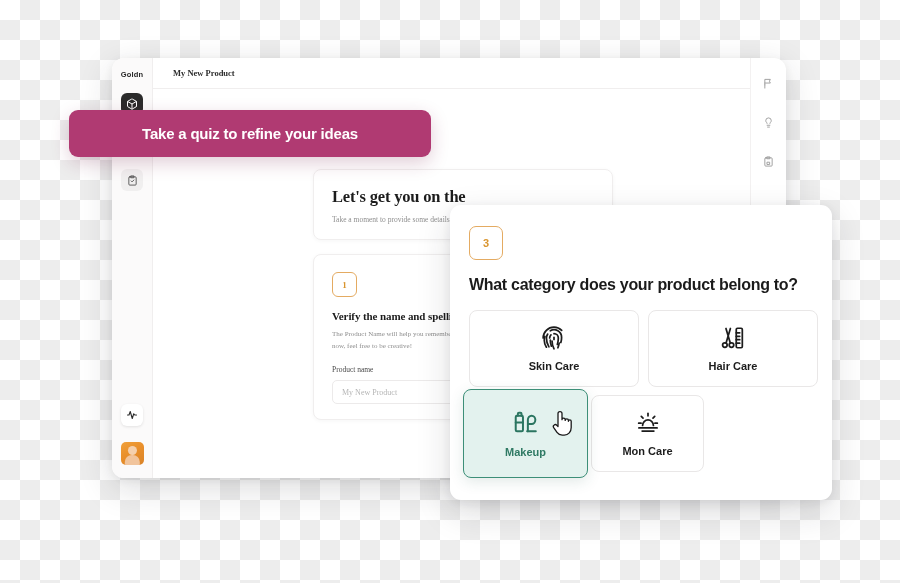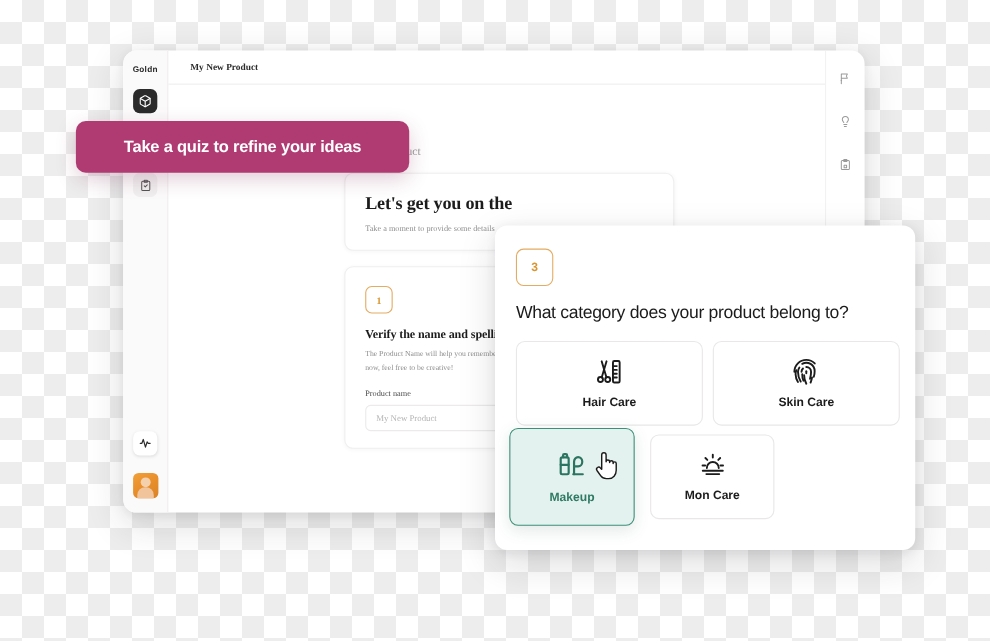--- a/index.html
+++ b/index.html
@@ -21,21 +21,21 @@
       linear-gradient(45deg, #ededed 25%, transparent 25%, transparent 75%, #ededed 75%),
       linear-gradient(45deg, #ededed 25%, transparent 25%, transparent 75%, #ededed 75%);
     background-size: 40px 40px;
     background-position: 0 0, 20px 20px;
   }
 
   
   .app-window {
     position: absolute;
     left: 112px;
-    top: 46px;
+    top: 58px;
     width: 674px;
     height: 420px;
     background: #ffffff;
     border-radius: 12px;
     box-shadow: 0 10px 34px rgba(40,40,45,0.16), 0 2px 8px rgba(40,40,45,0.07);
     overflow: hidden;
     display: flex;
   }
 
   
@@ -173,21 +173,21 @@
     border-left: 1px solid #f3f1f1;
     padding-top: 14px;
     display: flex; flex-direction: column; align-items: center;
   }
   .right-rail .rail-btn { color: #9a9a9a; margin-bottom: 17px; }
 
   
   .quiz-pill {
     position: absolute;
     left: 69px; top: 110px;
-    width: 303px; height: 47px;
+    width: 362px; height: 47px;
     background: #b03a72;
     border-radius: 9px;
     display: flex; align-items: center; justify-content: center;
     box-shadow: 0 6px 18px rgba(120,30,75,.22);
   }
   .quiz-pill span {
     color: #ffffff;
     font-size: 15px;
     font-weight: 700;
     letter-spacing: -.2px;
@@ -198,21 +198,21 @@
     position: absolute;
     left: 450px; top: 205px;
     width: 382px; height: 295px;
     background: #ffffff;
     border-radius: 11px;
     box-shadow: 0 12px 34px rgba(35,35,40,.15), 0 2px 10px rgba(35,35,40,.07);
     padding: 21px 20px 0 19px;
   }
   .quiz-card .step-badge { width: 34px; height: 34px; font-size: 11px; border-radius: 7px; margin-bottom: 16px; }
   .quiz-question {
-    font-size: 16px; font-weight: 400; color: #1b1b1b;
+    font-size: 16px; font-weight: 700; color: #1b1b1b;
     letter-spacing: -.3px; margin-bottom: 16px;
   }
 
   .options {
     display: grid;
     grid-template-columns: 170px 170px;
     grid-auto-rows: 77px;
     gap: 8px 9px;
   }
   .option {
@@ -235,21 +235,21 @@
 
   
   .options-row2 {
     display: grid;
     grid-template-columns: 113px 113px 113px;
     grid-auto-rows: 77px;
     gap: 0 9px;
     margin-top: 8px;
   }
   .option.raised {
-    width: 114px;
+    width: 125px;
     height: 89px;
     margin: -6px -6px 0 -6px;
     z-index: 3;
     box-shadow: 0 4px 14px rgba(40,90,75,.13);
   }
 
   
   .hand-cursor {
     position: absolute;
     right: 12px; top: 18px;
@@ -348,51 +348,51 @@
 
   <div class="quiz-pill">
     <span>Take a quiz to refine your ideas</span>
   </div>
 
   <div class="quiz-card">
     <div class="step-badge">3</div>
     <div class="quiz-question">What category does your product belong to?</div>
 
     <div class="options">
-
-      <div class="option">
-        <span class="opt-icon">
-          <svg width="26" height="26" viewBox="0 0 24 24" fill="none" stroke="currentColor" stroke-width="1.6" stroke-linecap="round" stroke-linejoin="round">
-            <circle cx="4.5" cy="18.5" r="2.1"></circle>
-            <circle cx="10.6" cy="18.5" r="2.1"></circle>
-            <path d="M9.6 3.2 5.6 16.6M5.5 3.2l4 13.4"></path>
-            <rect x="15" y="3" width="5.6" height="18" rx="1.1"></rect>
-            <path d="M15 7.2h3.2M15 10.4h3.2M15 13.6h3.2M15 16.8h3.2"></path>
-          </svg>
-        </span>
-        <span class="opt-label">Hair Care</span>
-      </div>
 
       <div class="option">
         <span class="opt-icon">
           <svg width="26" height="26" viewBox="0 0 24 24" fill="none" stroke="currentColor" stroke-width="1.6" stroke-linecap="round" stroke-linejoin="round">
             <path d="M2 12C2 6.5 6.5 2 12 2a9.9 9.9 0 0 1 7.1 3"></path>
             <path d="M5 20.5A12.3 12.3 0 0 1 3 14c0-1.2.2-2.3.6-3.4"></path>
             <path d="M12 22a15 15 0 0 1-1.8-7.2"></path>
             <path d="M8.6 5.3A7 7 0 0 1 19 11.5c0 1.6-.2 3.2-.7 4.7"></path>
             <path d="M6.2 8.4A7 7 0 0 0 5 12c0 3 .8 5.8 2.3 8.2"></path>
             <path d="M15.6 21a22 22 0 0 0 1.2-4.2"></path>
             <path d="M12 8a4 4 0 0 1 4 4c0 2-.3 4-.9 5.9"></path>
             <path d="M8 12a4 4 0 0 1 1.2-2.8"></path>
             <path d="M9.6 19.5A14 14 0 0 1 8.6 14"></path>
             <path d="M12 11.5v1.8"></path>
           </svg>
         </span>
         <span class="opt-label">Skin Care</span>
       </div>
+
+      <div class="option">
+        <span class="opt-icon">
+          <svg width="26" height="26" viewBox="0 0 24 24" fill="none" stroke="currentColor" stroke-width="1.6" stroke-linecap="round" stroke-linejoin="round">
+            <circle cx="4.5" cy="18.5" r="2.1"></circle>
+            <circle cx="10.6" cy="18.5" r="2.1"></circle>
+            <path d="M9.6 3.2 5.6 16.6M5.5 3.2l4 13.4"></path>
+            <rect x="15" y="3" width="5.6" height="18" rx="1.1"></rect>
+            <path d="M15 7.2h3.2M15 10.4h3.2M15 13.6h3.2M15 16.8h3.2"></path>
+          </svg>
+        </span>
+        <span class="opt-label">Hair Care</span>
+      </div>
     </div>
 
     <div class="options-row2">
 
 
       <div class="option selected raised">
         <span class="opt-icon">
           <svg width="28" height="28" viewBox="0 0 24 24" fill="none" stroke="currentColor" stroke-width="1.7" stroke-linecap="round" stroke-linejoin="round">
             <rect x="3.2" y="5.8" width="6.2" height="13.2" rx="1.1"></rect>
             <path d="M3.2 11.6h6.2"></path>

